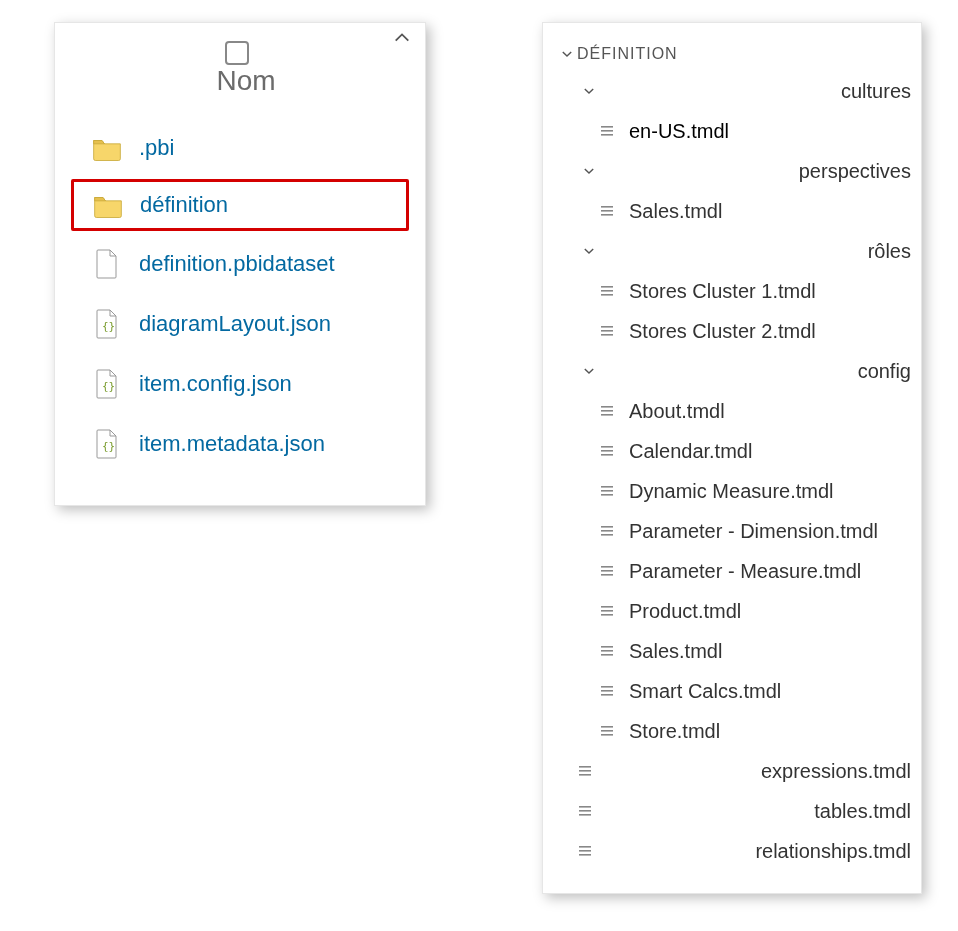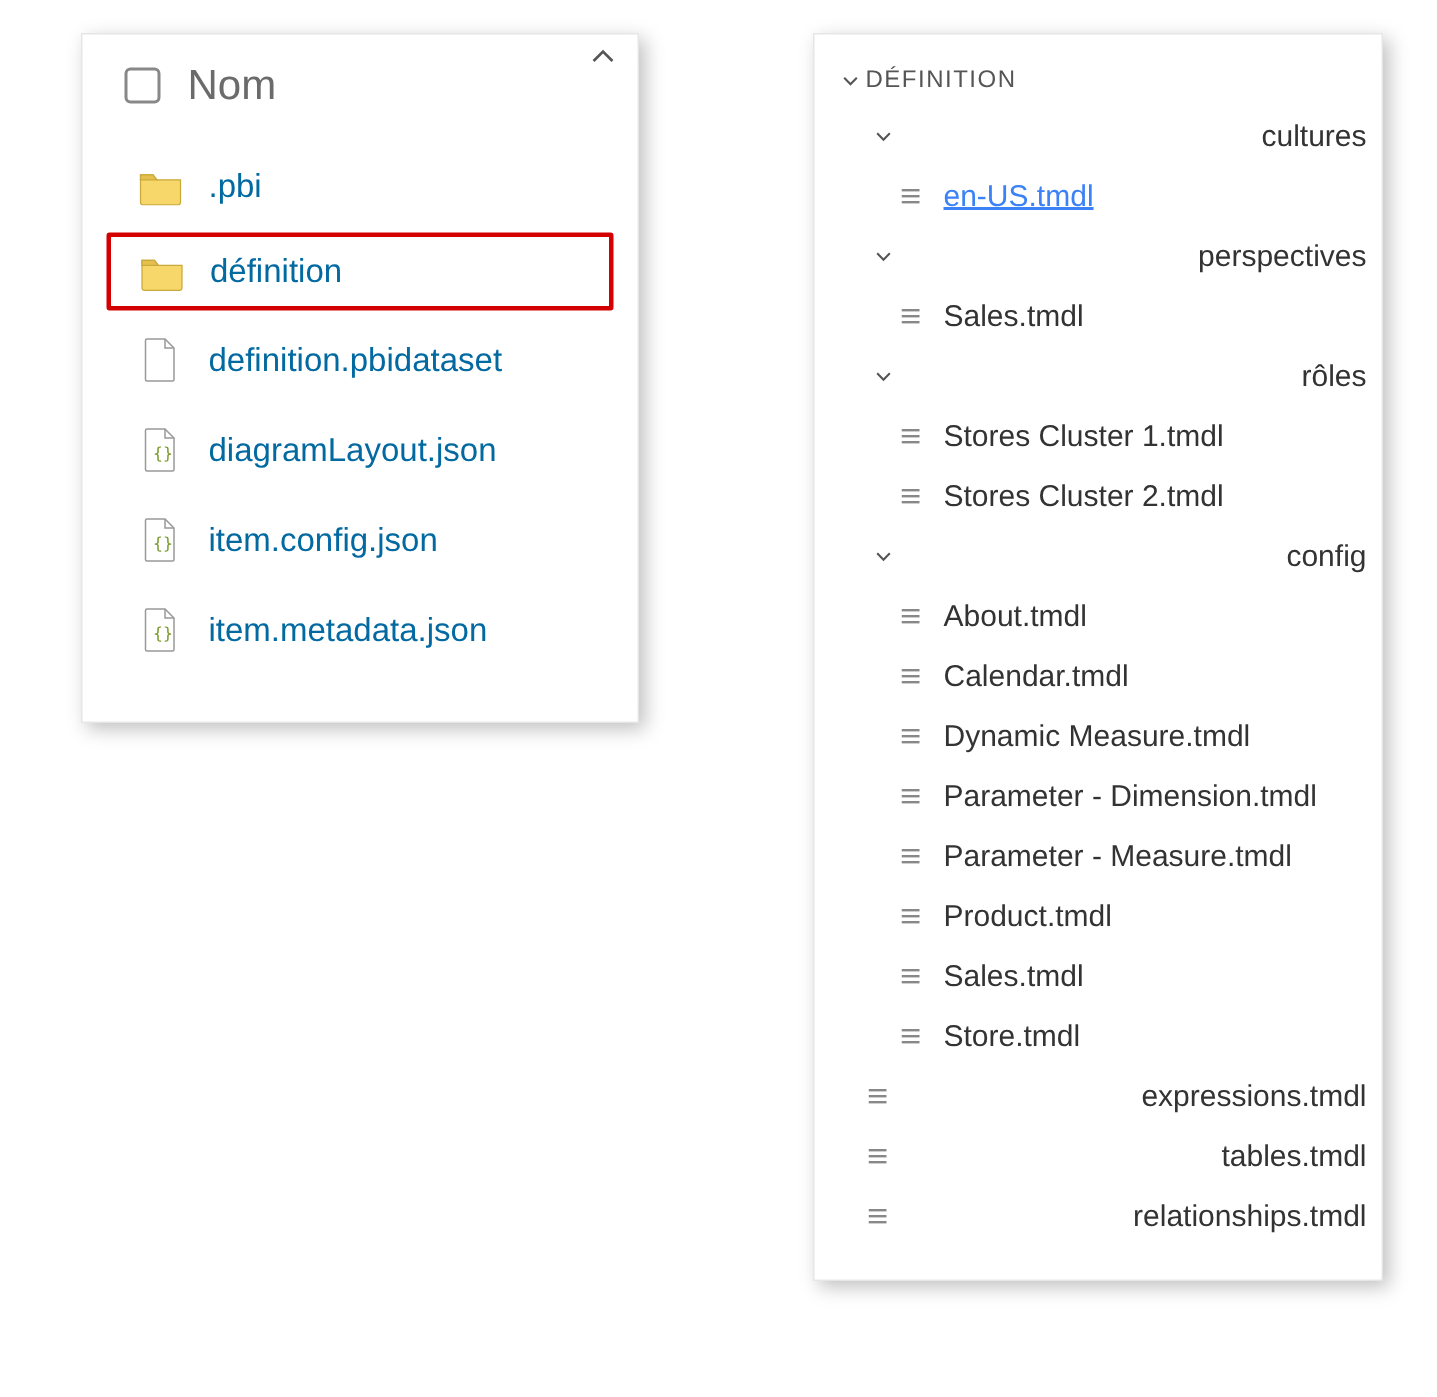--- a/index.html
+++ b/index.html
@@ -21,20 +21,21 @@
       left: 54px;
       top: 22px;
       width: 372px;
       padding: 6px 0 28px 0;
     }
     #left-panel .header-row {
       display: flex;
       align-items: center;
       padding: 12px 16px 20px 28px;
       position: relative;
+      flex-direction: column;
     }
     #left-panel .header-row .chk {
       width: 24px; height: 24px;
       border: 2px solid #888;
       border-radius: 4px;
       margin-right: 18px;
       display:inline-block;
     }
     #left-panel .header-row .title {
       font-size: 28px;
@@ -94,21 +95,21 @@
     .tree-row .lines-icon {
       width: 18px; margin-right: 10px;
       display:inline-flex;
     }
     .tree-row .lines-icon svg { width:14px; height:14px; }
     .tree-row .lines-icon rect { fill:#888; }
     .d0 { padding-left: 4px; }
     .d1 { padding-left: 26px; justify-content: space-between; }
     .d2 { padding-left: 48px; }
     .root-label { font-size:16px; letter-spacing:1px; color:#555; }
-    .muted { color:#3b82f6;text-decoration:underline; }
+    .muted { color:#000000; }
   </style>
 </head>
 <body>
 
 <div id="left-panel" class="panel">
   <div class="header-row">
     <span class="chk"></span>
     <span class="title">Nom</span>
     <span class="chev-up">
       <svg viewBox="0 0 20 20">
@@ -330,20 +331,30 @@
         <span>Sales.tmdl</span>
       </div>
       <div class="tree-row d2">
         <span class="lines-icon">
           <svg viewBox="0 0 14 14">
             <rect x="0" y="2" width="12" height="1.6"></rect>
             <rect x="0" y="6" width="12" height="1.6"></rect>
             <rect x="0" y="10" width="12" height="1.6"></rect>
           </svg>
         </span>
+        <span>Smart Calcs.tmdl</span>
+      </div>
+      <div class="tree-row d2">
+        <span class="lines-icon">
+          <svg viewBox="0 0 14 14">
+            <rect x="0" y="2" width="12" height="1.6"></rect>
+            <rect x="0" y="6" width="12" height="1.6"></rect>
+            <rect x="0" y="10" width="12" height="1.6"></rect>
+          </svg>
+        </span>
         <span>Store.tmdl</span>
       </div>
       <div class="tree-row d1">
         <span class="lines-icon">
           <svg viewBox="0 0 14 14">
             <rect x="0" y="2" width="12" height="1.6"></rect>
             <rect x="0" y="6" width="12" height="1.6"></rect>
             <rect x="0" y="10" width="12" height="1.6"></rect>
           </svg>
         </span>

